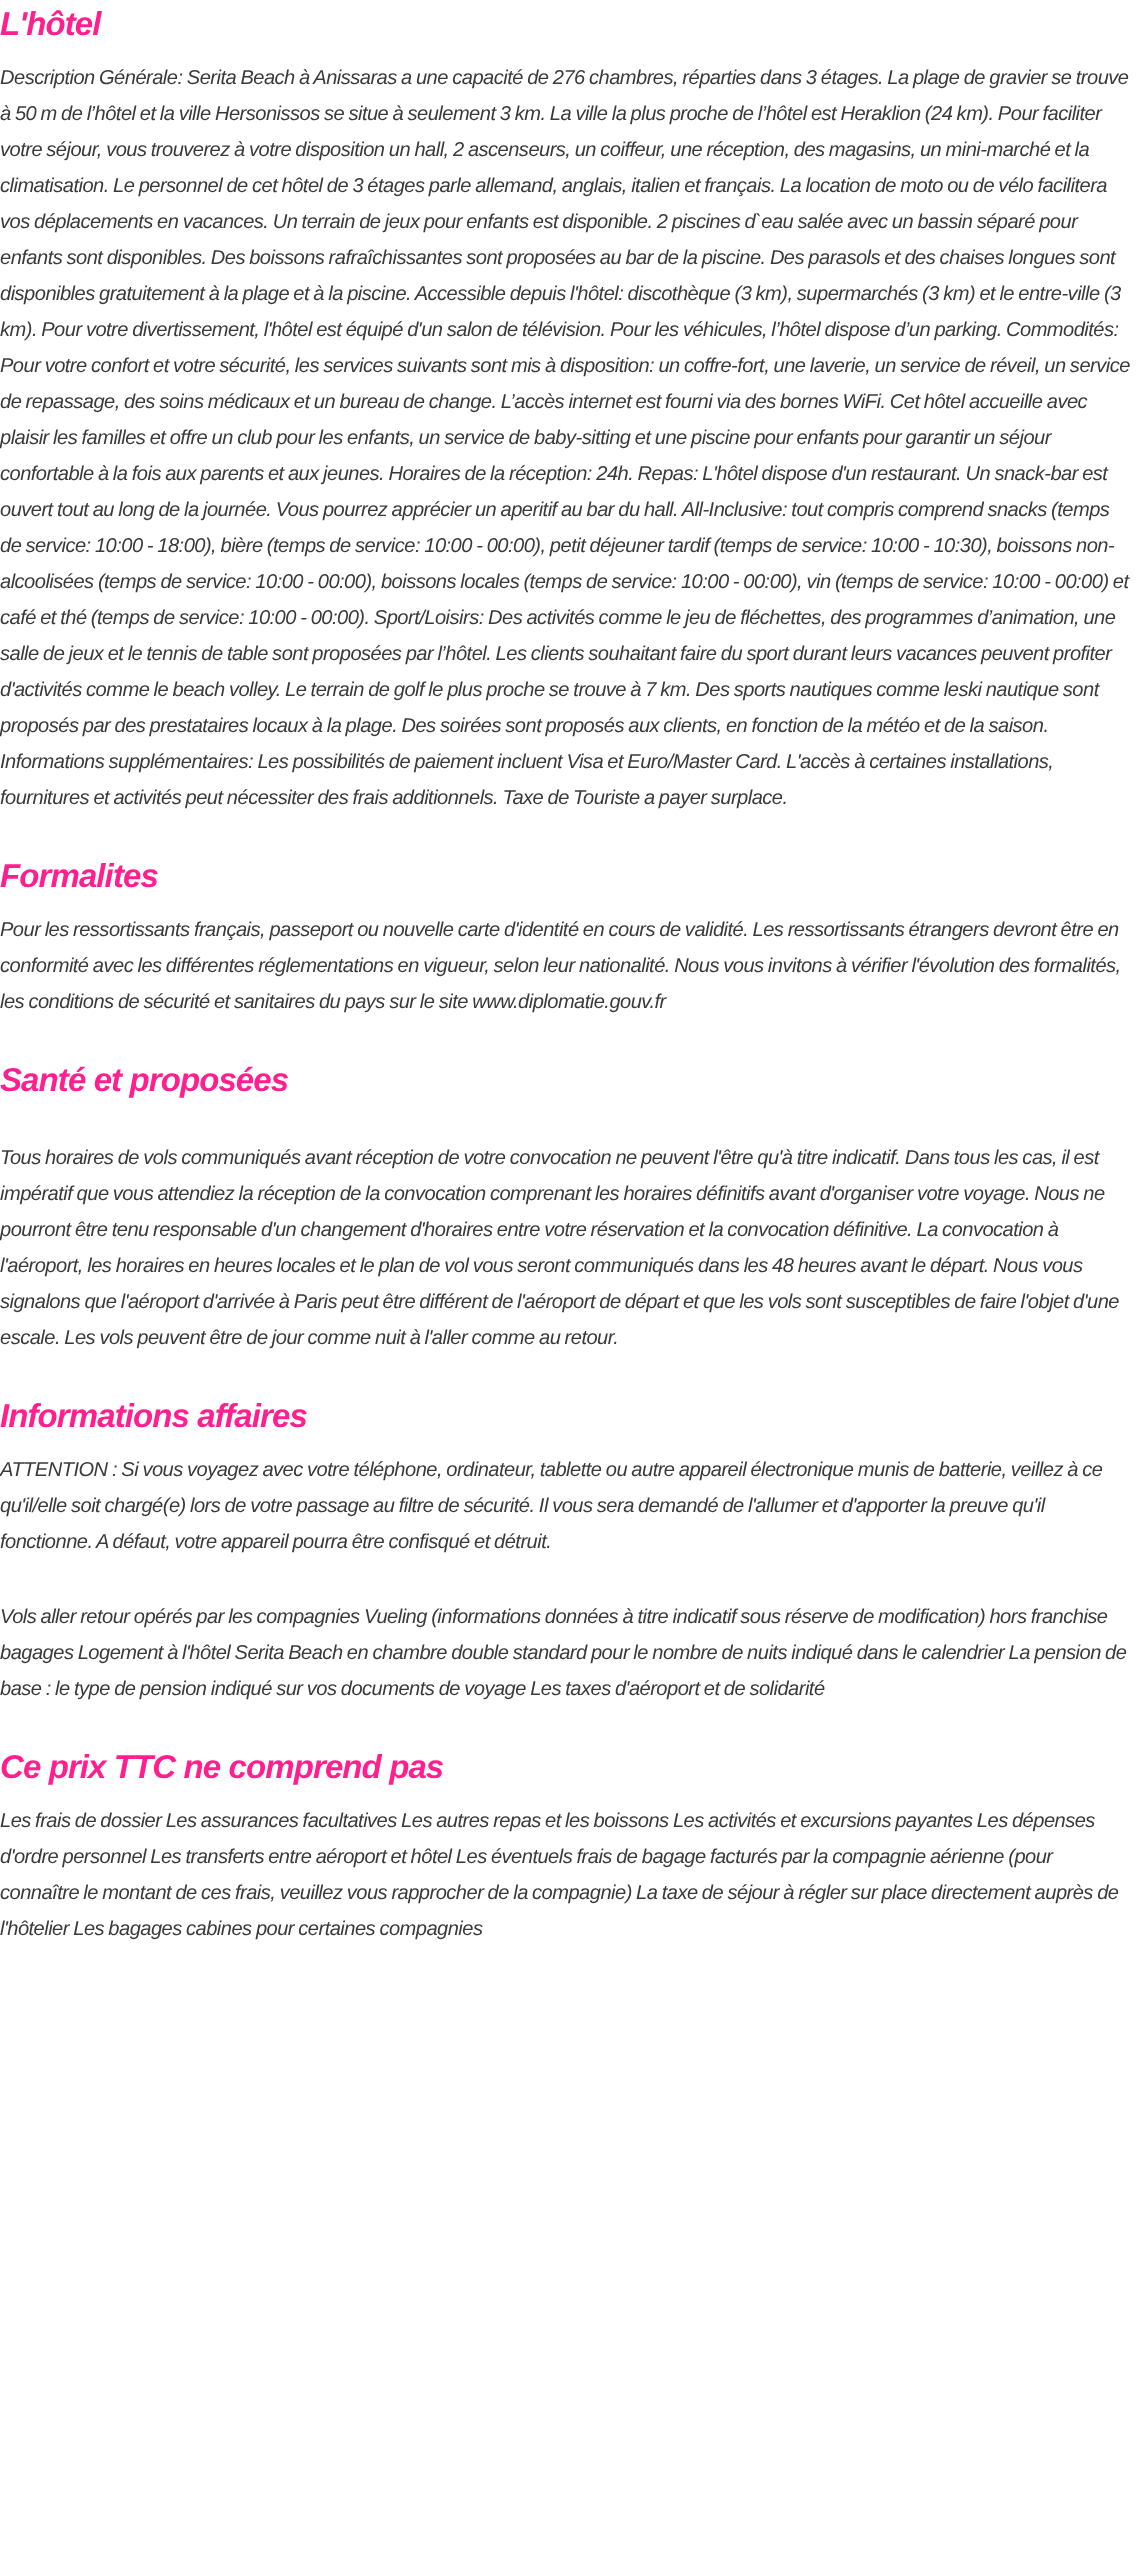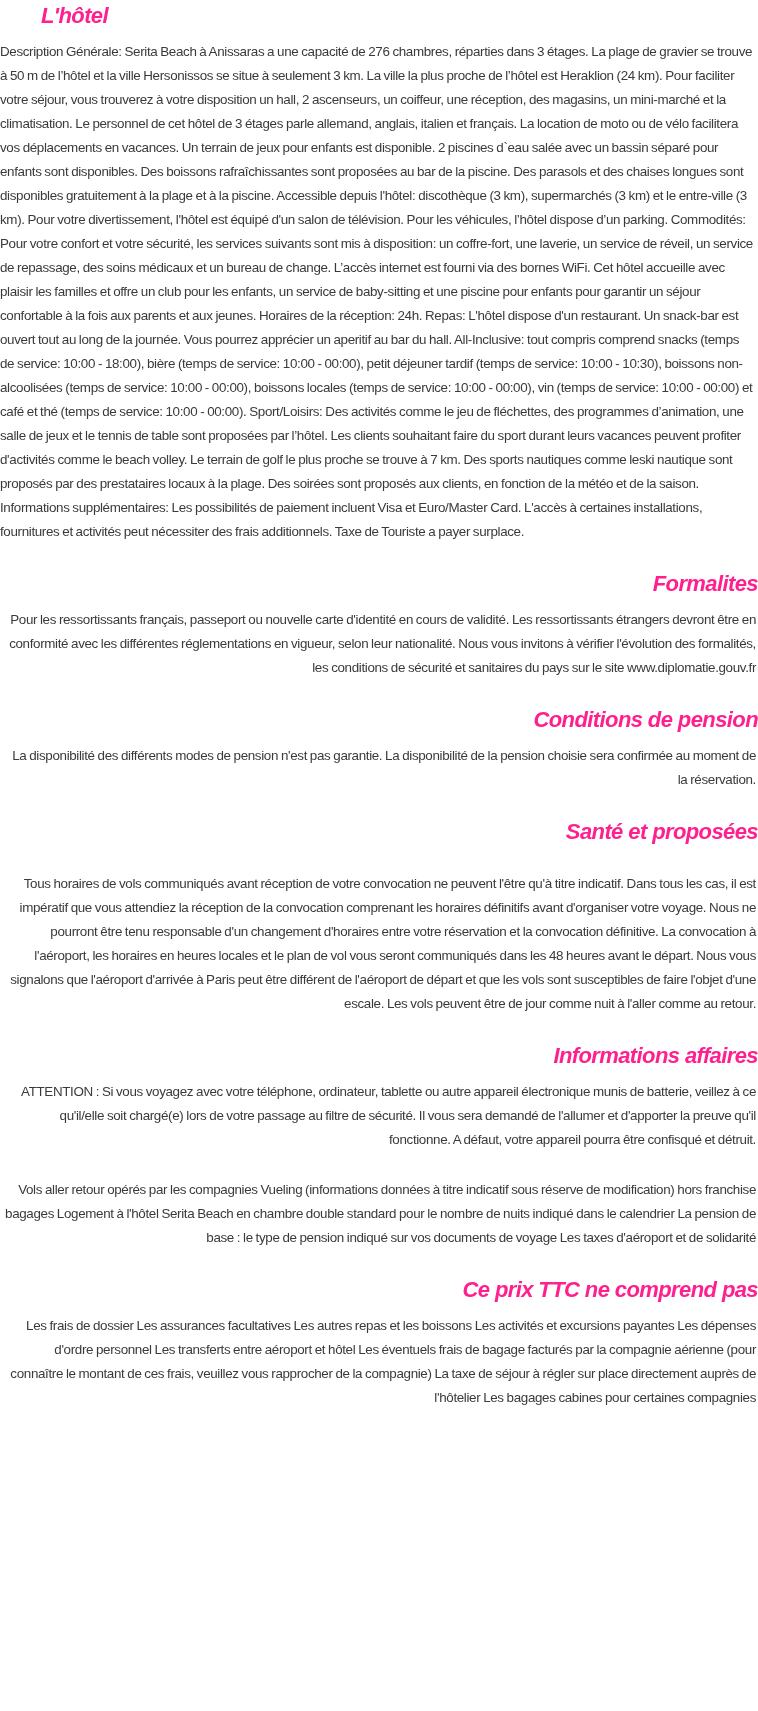--- a/index.html
+++ b/index.html
@@ -26,56 +26,51 @@
       font-weight: bold;
       font-size: 22px;
       line-height: 28px;
       color: #ff1f8e;
       margin: 0;
       padding: 0;
       letter-spacing: -0.6px;
     }
     .section-body {
       font-family: "Liberation Sans", sans-serif;
+      font-style: italic;
       font-size: 13.4px;
       line-height: 24px;
       color: #3a3a3a;
       margin: 10px 0 0 0;
       letter-spacing: -0.35px;
       word-spacing: -0.5px;
       padding-right: 2px;
     }
     .section + .section {
       margin-top: 26px;
-      text-align: right;
     }
     .section:first-child .section-title {
       margin-top: 2px;
-      padding-left: 41px;
     }
   </style>
 </head>
 <body>
 
 <div class="container">
 
   <div class="section">
     <h2 class="section-title">L'hôtel</h2>
     <p class="section-body">Description Générale: Serita Beach à Anissaras a une capacité de 276 chambres, réparties dans 3 étages. La plage de gravier se trouve à 50 m de l’hôtel et la ville Hersonissos se situe à seulement 3 km. La ville la plus proche de l’hôtel est Heraklion (24 km). Pour faciliter votre séjour, vous trouverez à votre disposition un hall, 2 ascenseurs, un coiffeur, une réception, des magasins, un mini-marché et la climatisation. Le personnel de cet hôtel de 3 étages parle allemand, anglais, italien et français. La location de moto ou de vélo facilitera vos déplacements en vacances. Un terrain de jeux pour enfants est disponible. 2 piscines d`eau salée avec un bassin séparé pour enfants sont disponibles. Des boissons rafraîchissantes sont proposées au bar de la piscine. Des parasols et des chaises longues sont disponibles gratuitement à la plage et à la piscine. Accessible depuis l'hôtel: discothèque (3 km), supermarchés (3 km) et le entre-ville (3 km). Pour votre divertissement, l'hôtel est équipé d'un salon de télévision. Pour les véhicules, l’hôtel dispose d’un parking. Commodités: Pour votre confort et votre sécurité, les services suivants sont mis à disposition: un coffre-fort, une laverie, un service de réveil, un service de repassage, des soins médicaux et un bureau de change. L’accès internet est fourni via des bornes WiFi. Cet hôtel accueille avec plaisir les familles et offre un club pour les enfants, un service de baby-sitting et une piscine pour enfants pour garantir un séjour confortable à la fois aux parents et aux jeunes. Horaires de la réception: 24h. Repas: L'hôtel dispose d'un restaurant. Un snack-bar est ouvert tout au long de la journée. Vous pourrez apprécier un aperitif au bar du hall. All-Inclusive: tout compris comprend snacks (temps de service: 10:00 - 18:00), bière (temps de service: 10:00 - 00:00), petit déjeuner tardif (temps de service: 10:00 - 10:30), boissons non-alcoolisées (temps de service: 10:00 - 00:00), boissons locales (temps de service: 10:00 - 00:00), vin (temps de service: 10:00 - 00:00) et café et thé (temps de service: 10:00 - 00:00). Sport/Loisirs: Des activités comme le jeu de fléchettes, des programmes d’animation, une salle de jeux et le tennis de table sont proposées par l’hôtel. Les clients souhaitant faire du sport durant leurs vacances peuvent profiter d'activités comme le beach volley. Le terrain de golf le plus proche se trouve à 7 km. Des sports nautiques comme leski nautique sont proposés par des prestataires locaux à la plage. Des soirées sont proposés aux clients, en fonction de la météo et de la saison. Informations supplémentaires: Les possibilités de paiement incluent Visa et Euro/Master Card. L'accès à certaines installations, fournitures et activités peut nécessiter des frais additionnels. Taxe de Touriste a payer surplace.</p>
   </div>
 
   <div class="section">
     <h2 class="section-title">Formalites</h2>
     <p class="section-body">Pour les ressortissants français, passeport ou nouvelle carte d'identité en cours de validité. Les ressortissants étrangers devront être en conformité avec les différentes réglementations en vigueur, selon leur nationalité. Nous vous invitons à vérifier l'évolution des formalités, les conditions de sécurité et sanitaires du pays sur le site www.diplomatie.gouv.fr</p>
   </div>
 
-  <div class="section">
-    <h2 class="section-title">Conditions de pension</h2>
-    <p class="section-body">La disponibilité des différents modes de pension n'est pas garantie. La disponibilité de la pension choisie sera confirmée au moment de la réservation.</p>
-  </div>
 
   <div class="section">
     <h2 class="section-title">Santé et proposées</h2>
   </div>
 
   <div class="section">
     <p class="section-body">Tous horaires de vols communiqués avant réception de votre convocation ne peuvent l'être qu'à titre indicatif. Dans tous les cas, il est impératif que vous attendiez la réception de la convocation comprenant les horaires définitifs avant d'organiser votre voyage. Nous ne pourront être tenu responsable d'un changement d'horaires entre votre réservation et la convocation définitive. La convocation à l'aéroport, les horaires en heures locales et le plan de vol vous seront communiqués dans les 48 heures avant le départ. Nous vous signalons que l'aéroport d'arrivée à Paris peut être différent de l'aéroport de départ et que les vols sont susceptibles de faire l'objet d'une escale. Les vols peuvent être de jour comme nuit à l'aller comme au retour.</p>
   </div>
 
   <div class="section">

